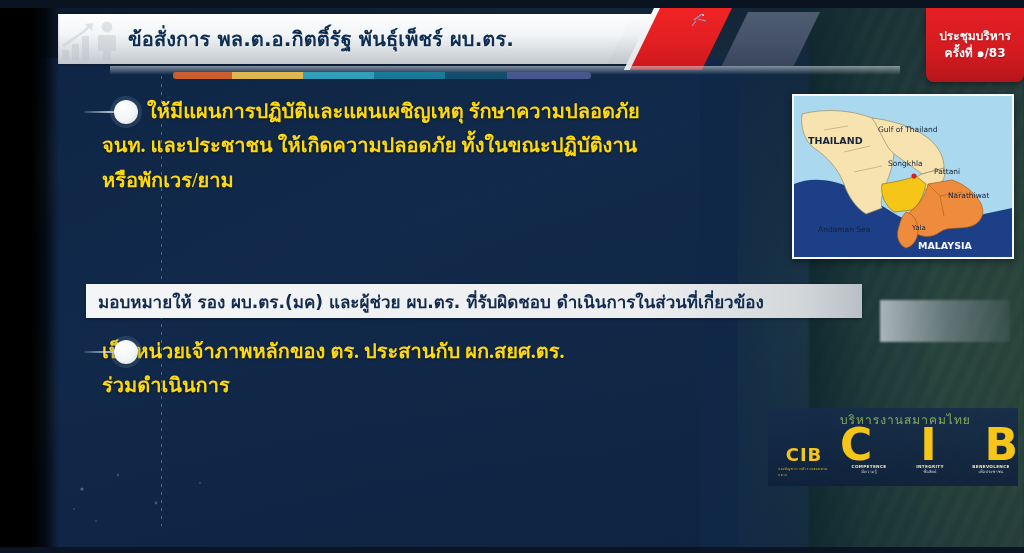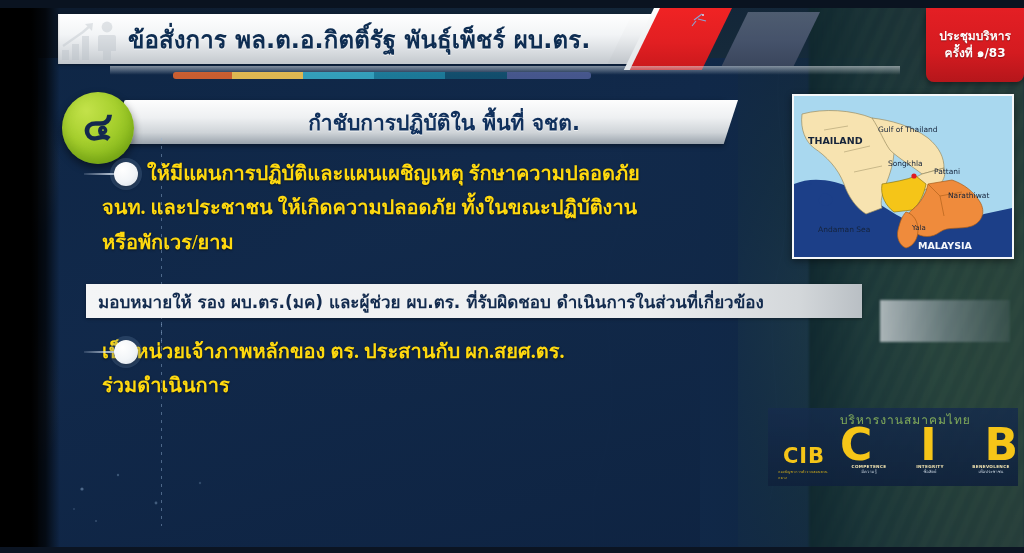--- a/index.html
+++ b/index.html
@@ -94,21 +94,21 @@
     z-index:3;
   }
   .hdr-icon {
     position:absolute; left:12px; top:12px; width:62px; height:42px;
     opacity:.40;
   }
   .hdr-title {
     position:absolute; left:80px; top:6px; height:50px;
     display:flex; align-items:center;
     font-family:"DejaVu Sans","Liberation Sans",sans-serif;
-    font-size:24px; font-weight:bold; color:#0e2d52;
+    font-size:20px; font-weight:bold; color:#0e2d52;
     letter-spacing:.1px; white-space:nowrap;
     text-shadow:0 1px 0 rgba(255,255,255,.7);
   }
   .hdr-strip {
     position:absolute; left:125px; top:64px; width:418px; height:7px;
     background:linear-gradient(to right,
       #d9622e 0%, #d9622e 14%,
       #efc352 14%, #efc352 31%,
       #36a8c4 31%, #36a8c4 48%,
       #1d7f9e 48%, #1d7f9e 65%,
@@ -230,21 +230,21 @@
   .cib-letters {
     position:absolute; left:72px; top:14px; width:178px; height:46px;
     display:flex; align-items:center; justify-content:space-between;
     font-size:44px; font-weight:bold; color:#f5c518; line-height:1;
     letter-spacing:0;
   }
   .cib-mark {
     position:absolute; left:10px; top:38px; width:52px; height:26px;
     display:flex; flex-direction:column; align-items:center;
   }
-  .cib-mark b { font-size:21px; color:#f5c518; letter-spacing:1px; line-height:1; }
+  .cib-mark b { font-size:18px; color:#f5c518; letter-spacing:1px; line-height:1; }
   .cib-mark i { font-size:3.6px; color:#e2b815; font-style:normal; letter-spacing:.2px; margin-top:2px; }
   .cib-sub {
     position:absolute; left:72px; top:56px; width:180px;
     display:flex; justify-content:space-between;
   }
   .cib-sub div { text-align:center; width:58px; }
   .cib-sub b { display:block; font-size:4.2px; color:#f0e2b0; letter-spacing:.3px; line-height:1.2; }
   .cib-sub i { display:block; font-size:4.2px; color:#cdd8e4; font-style:normal; line-height:1.3; }
 
   
@@ -314,27 +314,20 @@
     <div class="hdr-strip-bg"></div>
     <div class="hdr-strip"></div>
 
     <div class="badge-red">
       <span>ประชุมบริหาร</span>
       <span>ครั้งที่ ๑/83</span>
     </div>
   </div>
 
   <div class="section" id="sec-4">
-    <div class="sec-head">
-      <div class="sec-head-bar"></div>
-      <div class="sec-title">กำชับการปฏิบัติใน พื้นที่ จชต.</div>
-      <div class="sec-num">
-        <span>๔</span>
-      </div>
-    </div>
 
     <div class="sec-body">
       <div class="v-dash"></div>
       <div class="bullet-line"></div>
       <div class="bullet-dot"></div>
       <div class="body-line">ให้มีแผนการปฏิบัติและแผนเผชิญเหตุ รักษาความปลอดภัย</div>
       <div class="body-line ind">จนท. และประชาชน ให้เกิดความปลอดภัย ทั้งในขณะปฏิบัติงาน</div>
       <div class="body-line ind">หรือพักเวร/ยาม</div>
     </div>
   </div>

